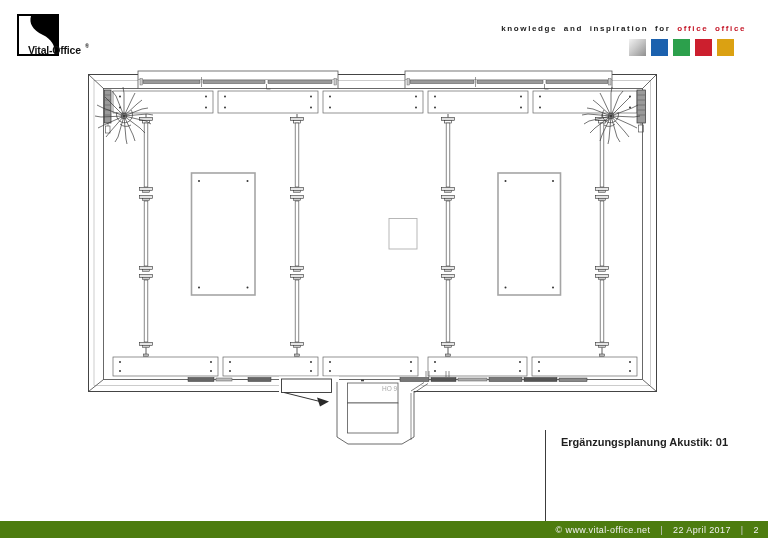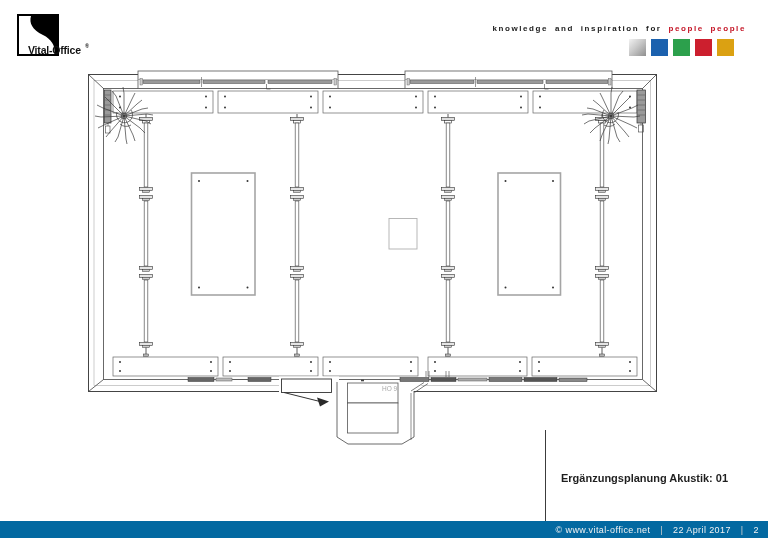--- a/index.html
+++ b/index.html
@@ -17,26 +17,25 @@
   .tagline .red{color:#c41425;}
   .palette{position:absolute;top:39px;right:34px;display:flex;gap:5px;}
   .palette .sw{width:17px;height:17px;}
   
   .plan-svg{position:absolute;left:0;top:0;width:768px;height:543px;}
   
   .title-block{
     position:absolute;left:561px;top:436px;
     font-size:11px;font-weight:bold;color:#1f1f1f;line-height:13.5px;
     white-space:nowrap;
-    margin-top:36px;
   }
   .vdivider{position:absolute;left:545px;top:430px;width:1px;height:91px;background:#3c3c3c;}
   
   .footer-bar{
-    position:absolute;left:0;top:521px;width:768px;height:17px;background:#0369a1;
+    position:absolute;left:0;top:521px;width:768px;height:17px;background:#4d7c0f;
     display:flex;align-items:center;justify-content:flex-end;
     color:#f2f2f2;font-size:9px;letter-spacing:.4px;white-space:nowrap;
     padding-right:9px;box-sizing:border-box;
   }
   .footer-bar .sep{margin:0 10px;color:#cfcfcf;}
 </style>
 </head>
 <body>
 
 <div class="logo-wrap">
@@ -44,21 +43,21 @@
     <rect x="1" y="1" width="40" height="40" fill="#ffffff" stroke="#000000" stroke-width="2"></rect>
     <path d="M14,2 H40 V40 H37.5 C38.5,31 34,25 26,21 C15,15.5 12,9 14,2 Z" fill="#000000"></path>
     <text x="11" y="40" font-size="10.5" font-weight="bold" fill="#111" letter-spacing="-0.2">Vital-Office</text>
     <text x="68" y="34" font-size="5.5" font-weight="bold" fill="#111">®</text>
   </svg>
 </div>
 
 <div class="tagline">
   <span>knowledge and inspiration for</span>
   <span> </span>
-  <span class="red">people people</span>
+  <span class="red">office office</span>
 </div>
 
 <div class="palette">
   <div class="sw" style="background:linear-gradient(135deg,#f2f2f2 0%,#c9c9c9 45%,#8f8f8f 100%)"></div>
   <div class="sw" style="background:#1b61ae"></div>
   <div class="sw" style="background:#2ca04c"></div>
   <div class="sw" style="background:#cc1f2e"></div>
   <div class="sw" style="background:#dba112"></div>
 </div>
 

